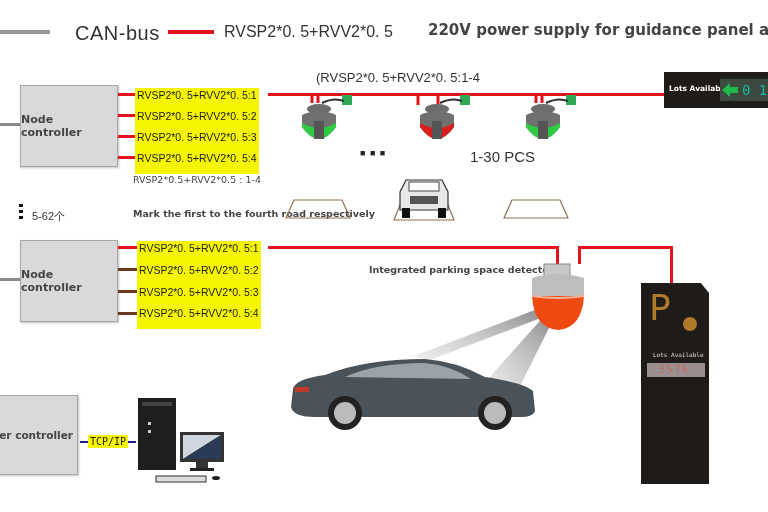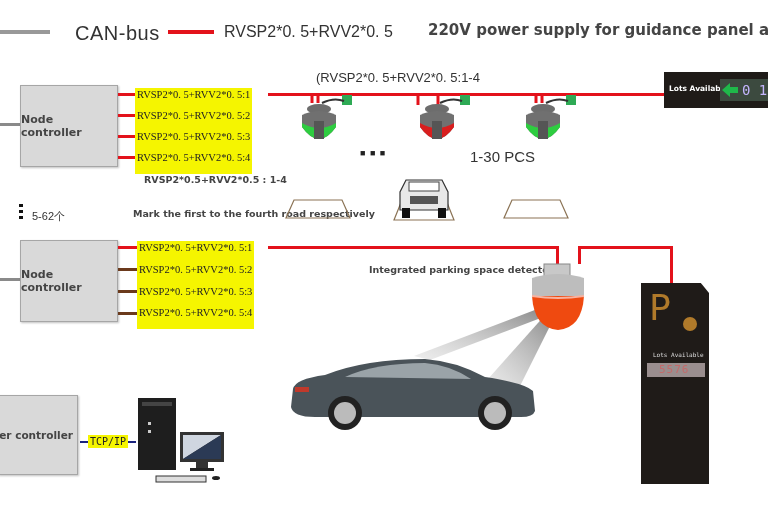--- a/index.html
+++ b/index.html
@@ -2,21 +2,21 @@
 <html><head>
 <meta charset="utf-8">
 <style>
   html,body{margin:0;padding:0;background:#fff;}
   body{width:768px;height:512px;position:relative;overflow:hidden;font-family:"DejaVu Sans",sans-serif;}
   .abs{position:absolute;}
   .wire-red{position:absolute;background:#e3121b;}
   .wire-brown{position:absolute;background:#6b3a1c;}
   .wire-gray{position:absolute;background:#8a8a8a;}
   .box{position:absolute;background:#d9d9d9;border:1px solid #a6a6a6;box-shadow:1px 1px 2px rgba(0,0,0,.25);display:flex;align-items:center;justify-content:center;color:#444;font-weight:bold;font-size:11px;}
-  .tag{position:absolute;background:#f5f500;color:#222;font-family:Liberation Serif, serif;font-size:10.5px;height:23px;line-height:14px;padding:0 2px;white-space:nowrap;}
+  .tag{position:absolute;background:#f5f500;color:#222;font-family:Liberation Sans, sans-serif;font-size:10.5px;height:23px;line-height:14px;padding:0 2px;white-space:nowrap;}
   .legend-text{position:absolute;font-family:"Liberation Sans",sans-serif;color:#333;white-space:nowrap;}
   .note{position:absolute;font-size:9.5px;color:#444;font-weight:bold;white-space:nowrap;}
   .slot{position:absolute;}
   .detector{position:absolute;}
   .panel{position:absolute;background:#1f1b18;}
 </style>
 </head>
 <body>
 
 <div class="wire-gray" style="left:0;top:30px;width:50px;height:4px;background:#999;"></div>
@@ -79,25 +79,25 @@
 
 <div class="legend-text" style="left:360px;top:148px;font-size:9px;font-weight:bold;color:#222;letter-spacing:1px;">■ ■ ■</div>
 <div class="legend-text" style="left:470px;top:148px;font-size:15px;">1-30 PCS</div>
 
 <div class="panel" style="left:664px;top:72px;width:104px;height:36px;">
   <span style="position:absolute;left:5px;top:12px;color:#fff;font-size:7.5px;font-weight:bold;white-space:nowrap;">Lots Available</span>
   <div style="position:absolute;left:56px;top:7px;width:48px;height:22px;background:#3c4a3f;">
     <svg width="20" height="22" style="position:absolute;left:0;top:0;">
       <path d="M2 11 L10 4 V8 H18 V14 H10 V18 Z" fill="#1fb84a"></path>
     </svg>
-    <span style="position:absolute;left:22px;top:3px;color:#c4b5fd;font-family:'DejaVu Sans Mono',monospace;font-size:14px;">0 1</span>
+    <span style="position:absolute;left:22px;top:3px;color:#14b8a6;font-family:'DejaVu Sans Mono',monospace;font-size:14px;">0 1</span>
   </div>
 </div>
 
-<div class="note" style="left:133px;top:174px;font-weight:bold;margin-left:11px;">RVSP2*0.5+RVV2*0.5 : 1-4</div>
+<div class="note" style="left:133px;top:174px;font-weight:normal;">RVSP2*0.5+RVV2*0.5 : 1-4</div>
 <div class="note" style="left:133px;top:176px;margin-top:32px;">Mark the first to the fourth road respectively</div>
 
 <svg class="slot" width="70" height="22" style="left:284px;top:198px;">
   <path d="M10 2 H58 L66 20 H2 Z" fill="none" stroke="#8b7355" stroke-width="1.2"></path>
 </svg>
 <div class="slot" style="left:392px;top:176px;width:64px;height:46px;">
   <svg width="64" height="46">
     <path d="M10 24 H54 L62 44 H2 Z" fill="none" stroke="#8b7355" stroke-width="1.2"></path>
     <path d="M14 4 H50 L56 16 V34 H8 V16 Z" fill="#e8e8e8" stroke="#333" stroke-width="1.2"></path>
     <rect x="17" y="6" width="30" height="9" fill="#fff" stroke="#444"></rect>

